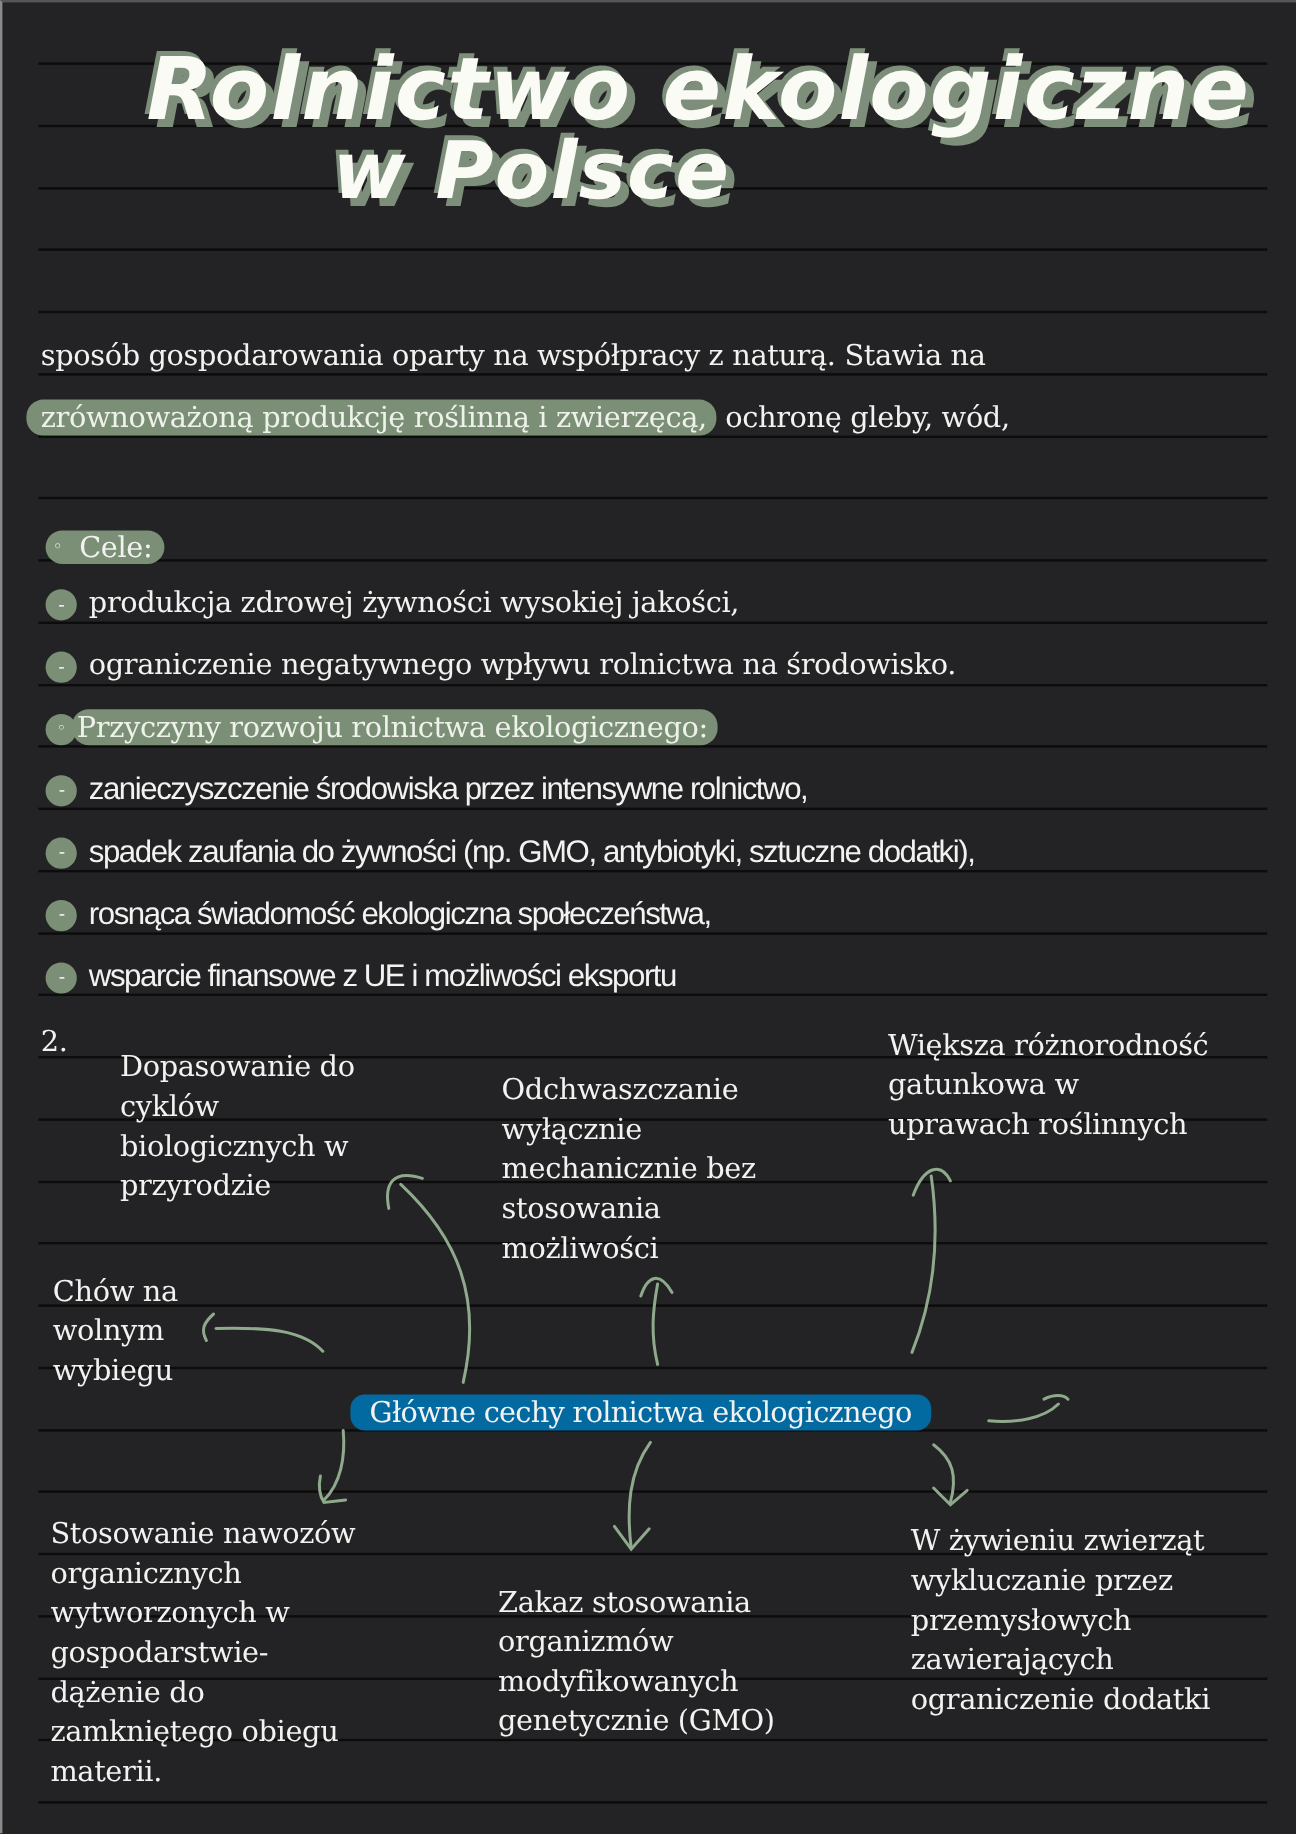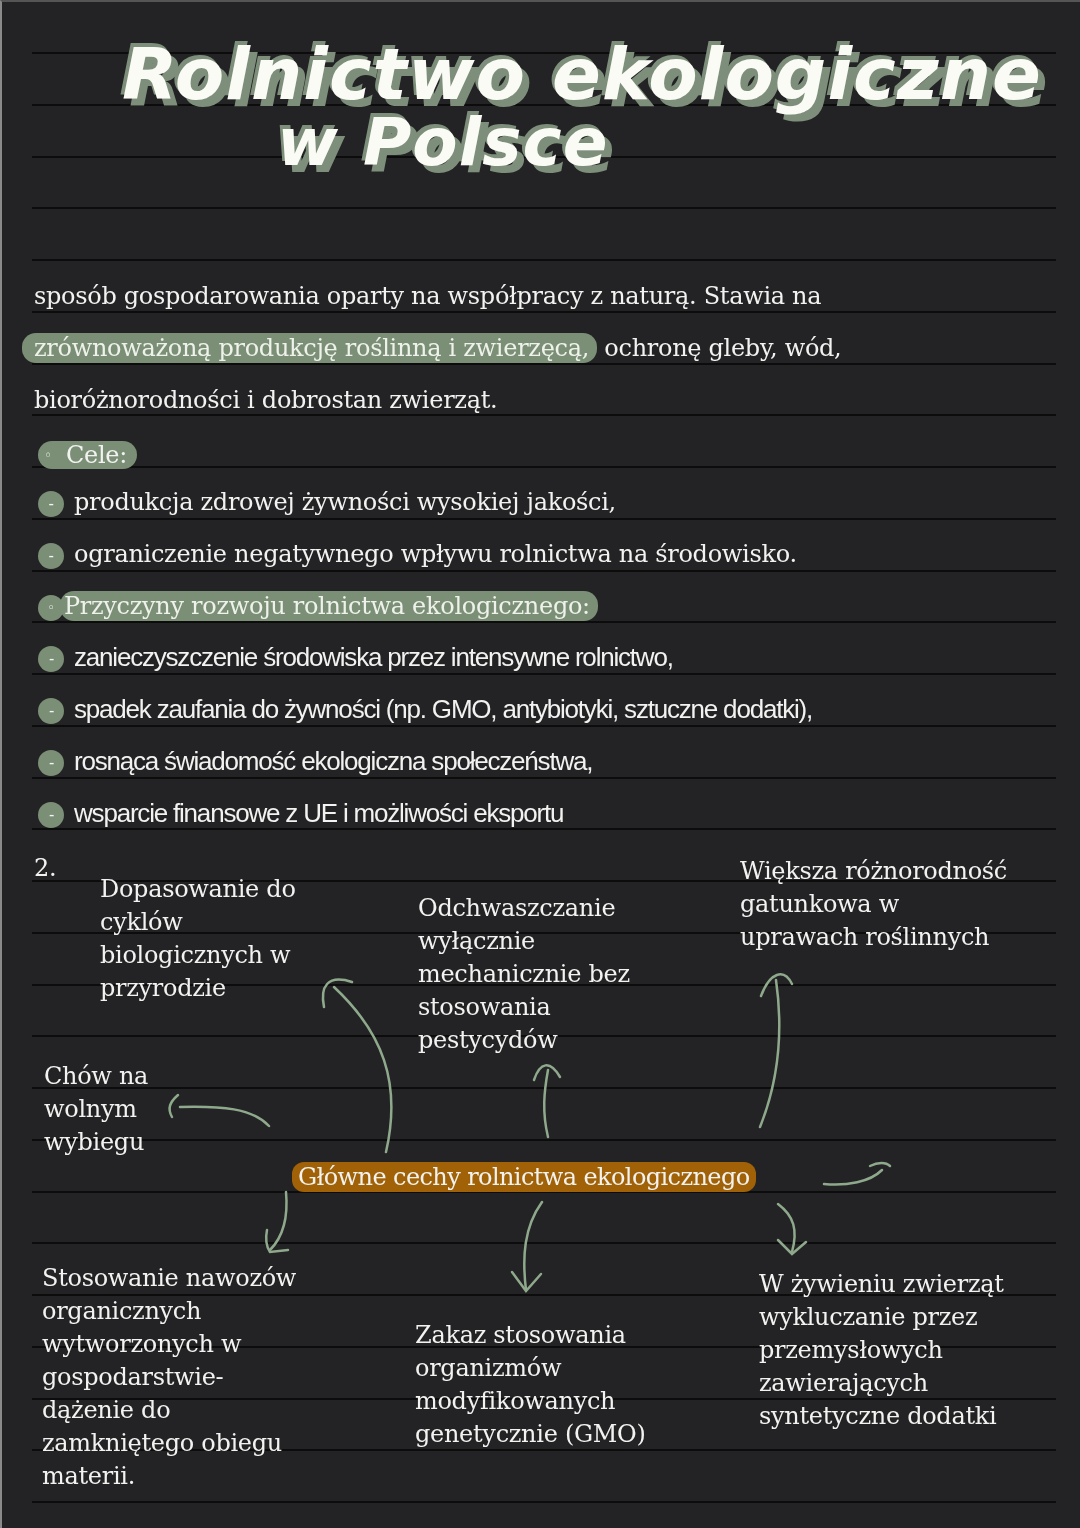--- a/index.html
+++ b/index.html
@@ -16,22 +16,22 @@
   .line{position:absolute;left:32px;font-size:24px;white-space:nowrap;letter-spacing:-0.3px;}
   .hl{background:#7a8f76;border-radius:14px;padding:1px 8px;color:#eef2ea;}
   .bullet{display:inline-block;width:26px;height:26px;border-radius:50%;background:#7a8f76;
           color:#f4f4f4;font-size:16px;line-height:26px;text-align:center;vertical-align:middle;
           margin-right:10px;margin-left:4px;}
   .pill{display:inline-flex;align-items:center;background:#7a8f76;border-radius:14px;padding:0 10px 0 6px;height:28px;}
   .pill .dot{font-size:14px;margin-right:14px;color:#eef2ea;}
   .cond{font-family:"Liberation Sans Narrow","Liberation Sans",sans-serif;font-stretch:condensed;
         font-size:26px;letter-spacing:-1.2px;}
   .box{position:absolute;font-size:24px;line-height:33px;white-space:pre-line;letter-spacing:-0.3px;}
-  .center{position:absolute;left:290px;top:1160px;font-size:24px;background:#a16207;border-radius:12px;
-          padding:1px 6px;white-space:nowrap;letter-spacing:-0.6px;}
+  .center{position:absolute;left:290px;top:1160px;font-size:24px;background:#0369a1;border-radius:12px;
+          padding:1px 16px;white-space:nowrap;letter-spacing:-0.6px;}
   svg.arrows{position:absolute;left:0;top:0;}
 </style>
 </head>
 <body>
 
 <div class="page">
 
   <div class="rule" style="top:50px"></div>
   <div class="rule" style="top:102px"></div>
   <div class="rule" style="top:154px"></div>
@@ -62,21 +62,20 @@
   <div class="rule" style="top:1447px"></div>
   <div class="rule" style="top:1499px"></div>
 
   <div class="title t1">Rolnictwo ekologiczne</div>
   <div class="title t2">w Polsce</div>
 
   <div class="line" style="top:332px;left:20px;">
     <span class="hl" style="padding-left:12px;">zrównoważoną produkcję roślinną i zwierzęcą,</span><span> ochronę gleby, wód,</span>
   </div>
   <div class="line" style="top:280px;">sposób gospodarowania oparty na współpracy z naturą. Stawia na</div>
-  <div class="line" style="top:384px;">bioróżnorodności i dobrostan zwierząt.</div>
 
   <div class="line" style="top:436px;left:36px;">
     <span class="pill">
         <span class="dot">◦</span>
         <span>Cele:</span>
       </span>
   </div>
   <div class="line" style="top:486px;">
     <span class="bullet">-</span><span>produkcja zdrowej żywności wysokiej jakości,</span>
   </div>
@@ -102,21 +101,21 @@
 
   <div class="box" style="left:32px;top:850px;">2.</div>
   <div class="box" style="left:98px;top:853px;margin-top:18px;">Dopasowanie do
 cyklów
 biologicznych w
 przyrodzie</div>
   <div class="box" style="left:416px;top:890px;">Odchwaszczanie
 wyłącznie
 mechanicznie bez
 stosowania
-pestycydów</div>
+możliwości</div>
   <div class="box" style="left:738px;top:853px;">Większa różnorodność
 gatunkowa w
 uprawach roślinnych</div>
   <div class="box" style="left:42px;top:1058px;">Chów na
 wolnym
 wybiegu</div>
 
   <div class="center">Główne cechy rolnictwa ekologicznego</div>
 
   <div class="box" style="left:40px;top:1260px;">Stosowanie nawozów
@@ -127,21 +126,21 @@
 zamkniętego obiegu
 materii.</div>
   <div class="box" style="left:413px;top:1317px;">Zakaz stosowania
 organizmów
 modyfikowanych
 genetycznie (GMO)</div>
   <div class="box" style="left:757px;top:1266px;">W żywieniu zwierząt
 wykluczanie przez
 przemysłowych
 zawierających
-syntetyczne dodatki</div>
+ograniczenie dodatki</div>
 
   <svg class="arrows" width="1080" height="1528">
     <g fill="none" stroke="#8fa98c" stroke-width="2.5" stroke-linecap="round">
 
       <path d="M384 1150 C 400 1080, 380 1030, 332 985"></path>
       <path d="M322 1005 C 318 985, 325 972, 350 980"></path>
 
       <path d="M546 1135 C 540 1110, 542 1090, 546 1068"></path>
       <path d="M532 1078 C 538 1060, 548 1058, 558 1075"></path>
 

